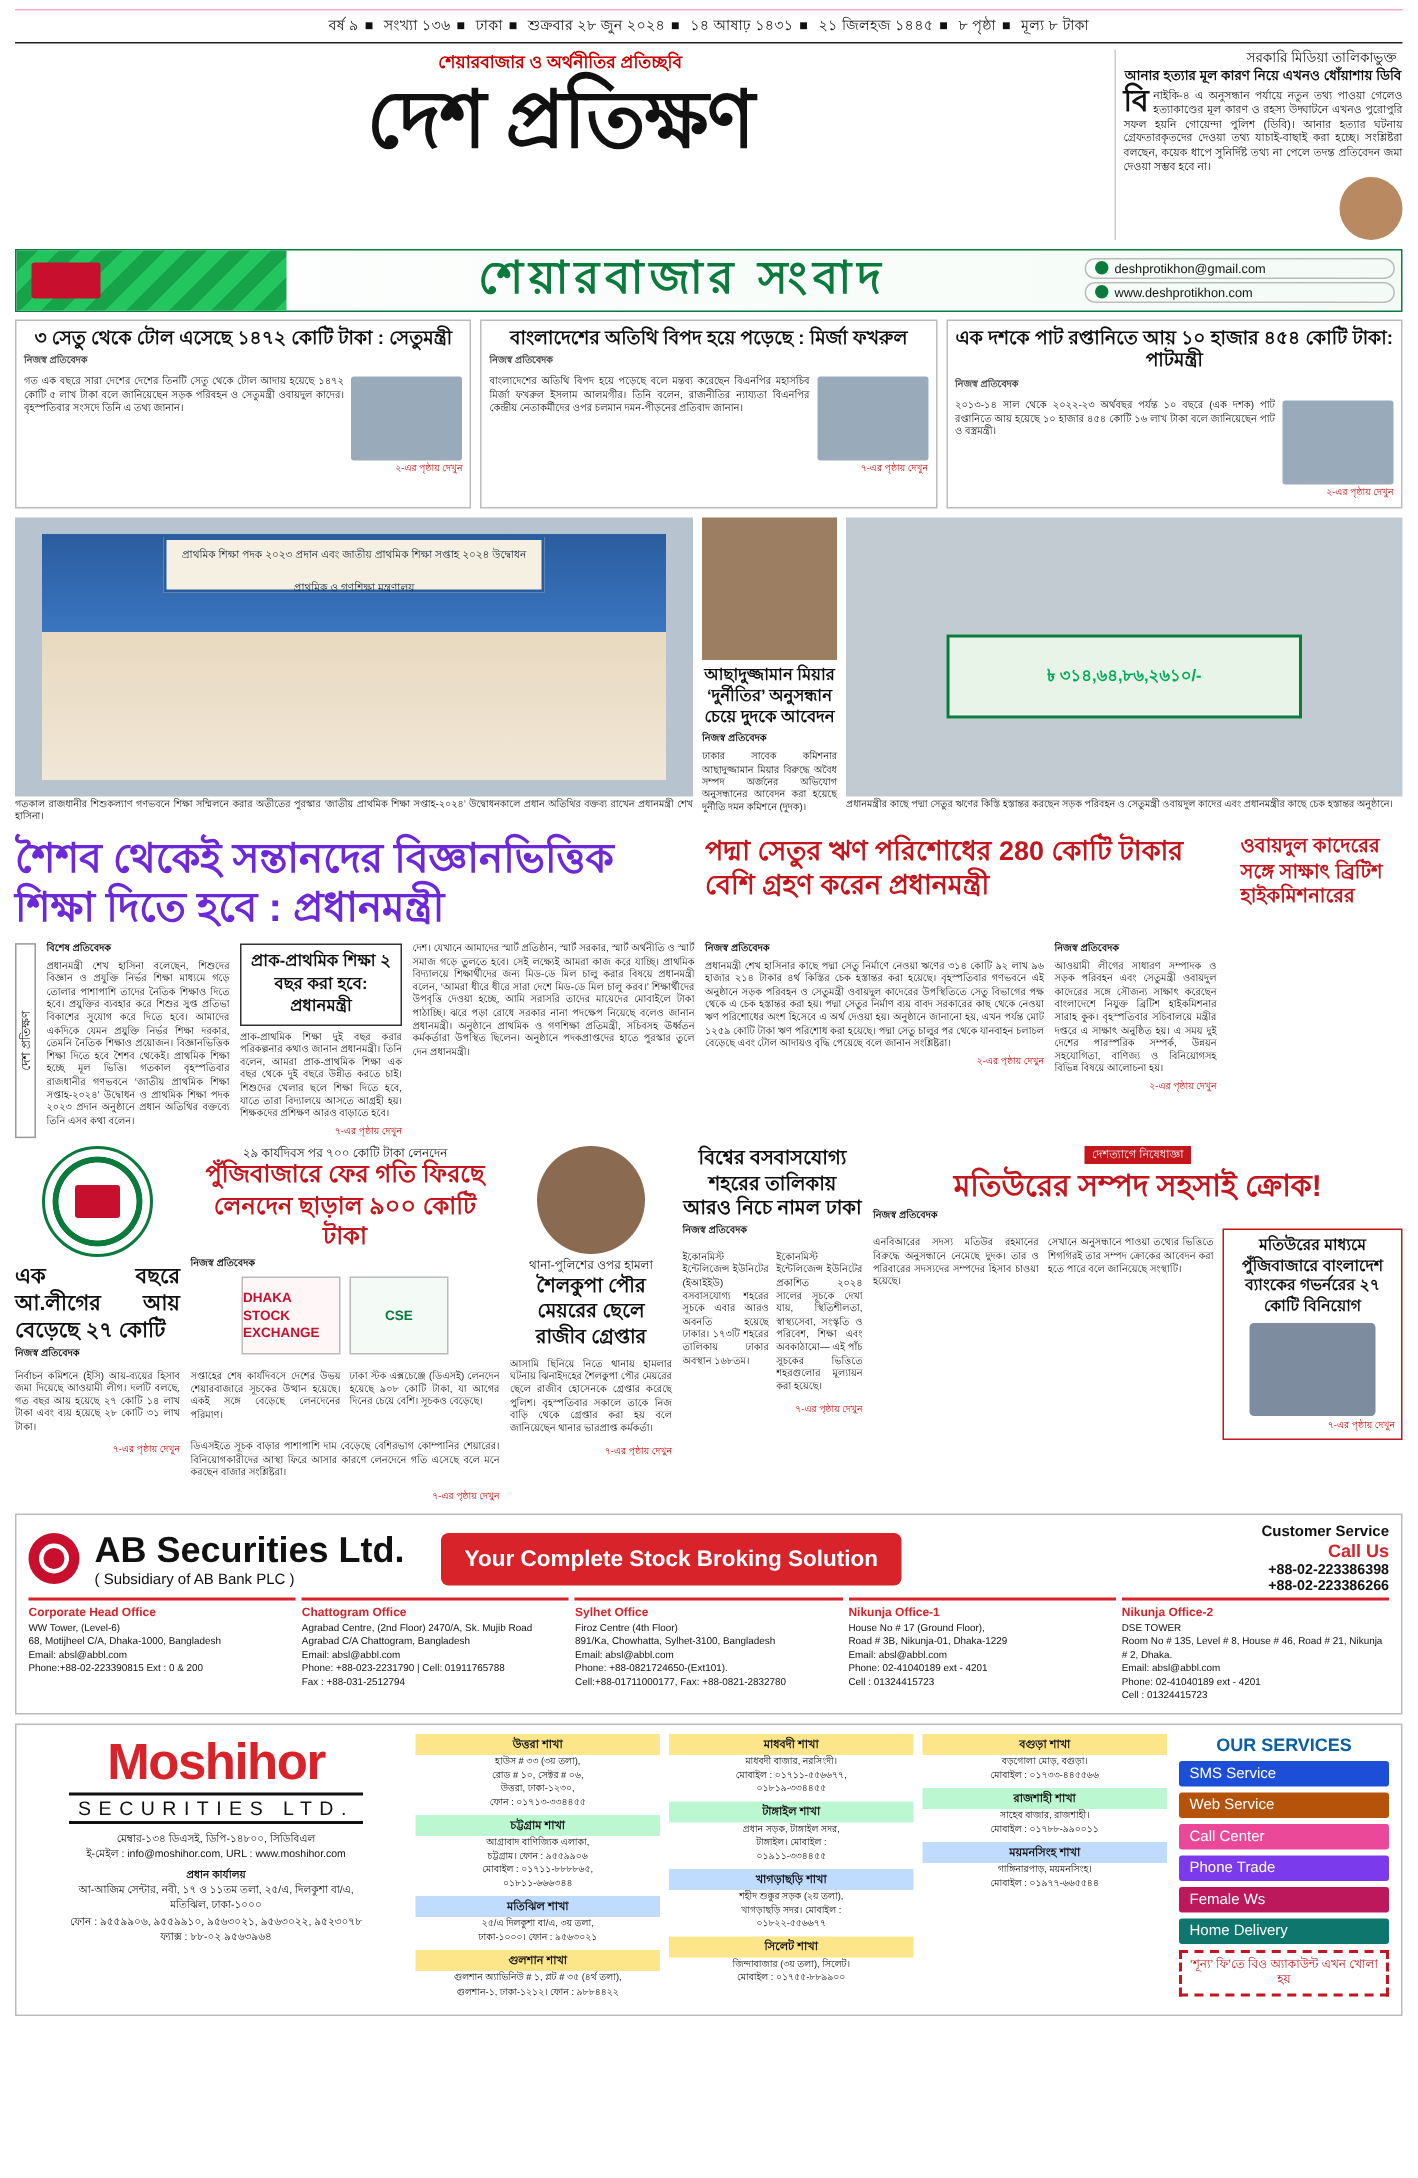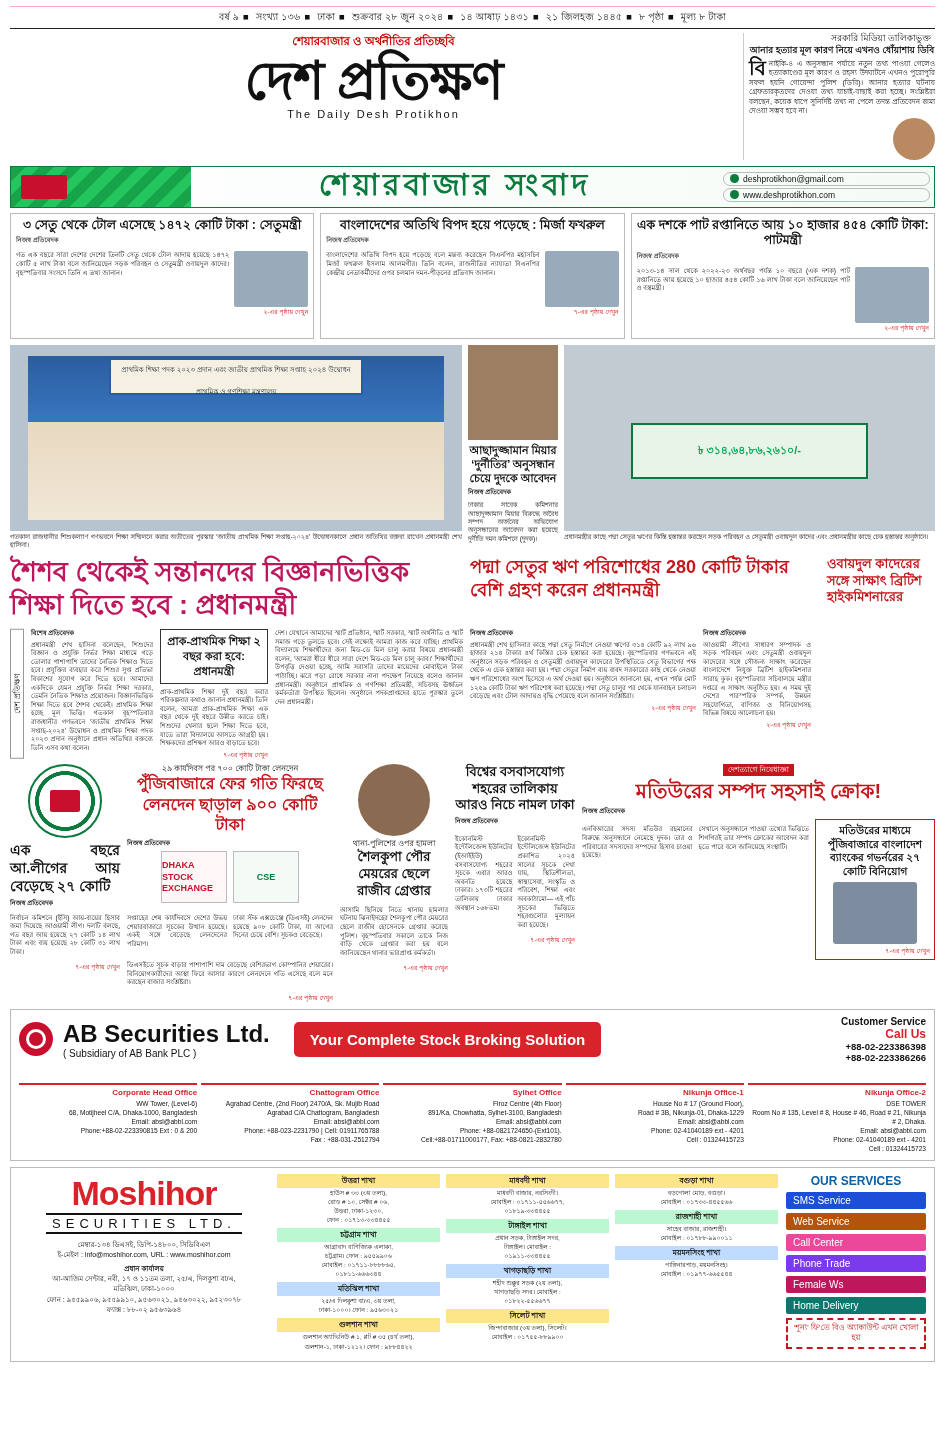--- a/index.html
+++ b/index.html
@@ -123,21 +123,21 @@
   .chq {
     position: absolute; left: 18%; top: 42%; width: 64%; height: 30%;
     background: #e8f4e8; border: 2px solid #0a7a3d; font-size: 11px;
     display: flex; align-items: center; justify-content: center; color: #0a5; font-weight: bold;
   }
 
   
   .headband { display: flex; gap: 8px; margin-top: 6px; }
   .hb-left { width: 452px; }
   .hb-left h1 {
-    margin: 0; font-size: 27px; line-height: 1.25; color: #be185d; font-weight: bold;
+    margin: 0; font-size: 27px; line-height: 1.25; color: #6d28d9; font-weight: bold;
   }
   .hb-right { flex: 1; }
   .hb-right h2 { margin: 0; font-size: 18px; line-height: 1.3; color: #c4161c; }
 
   
   .cols { display: flex; gap: 7px; margin-top: 6px; }
   .col { font-size: 6.5px; line-height: 1.32; text-align: justify; }
   .col p { margin: 0 0 3px; }
   .byline { font-size: 6.5px; font-weight: bold; margin-bottom: 3px; }
   .sidebar-vert {
@@ -181,21 +181,21 @@
   .ab-logo::after { content:""; position:absolute; inset:7px; border:3px solid #fff; border-radius:50%; }
   .ab-name { font-size: 24px; font-weight: bold; }
   .ab-sub { font-size: 10px; }
   .ab-slogan {
     background: #d8232a; color: #fff; font-size: 15px; font-weight: bold;
     padding: 9px 16px; border-radius: 5px; margin-left: 14px;
   }
   .ab-cs { margin-left: auto; text-align: right; font-size: 10px; }
   .ab-cs .cu { color: #d8232a; font-weight: bold; font-size: 12px; }
   .ab-cs .ph { font-size: 9.5px; font-weight: bold; }
-  .ab-offices { display: flex; gap: 4px; margin-top: 20px; text-align: right; }
+  .ab-offices { display: flex; gap: 4px; margin-top: 2px; }
   .ab-off { flex: 1; border-top: 2px solid #d8232a; padding-top: 3px; font-size: 6.6px; line-height: 1.35; }
   .ab-off h5 { margin: 0 0 2px; font-size: 8px; color: #d8232a; }
 
   
   .ad-mo { border: 1px solid #bbb; margin-top: 6px; padding: 6px 8px; display: flex; gap: 8px; }
   .mo-left { width: 250px; text-align: center; }
   .mo-logo { font-size: 34px; font-weight: bold; color: #d8232a; letter-spacing: -1px; }
   .mo-sec { font-size: 13px; letter-spacing: 5px; color: #111; border-top: 2px solid #111; border-bottom: 2px solid #111; display: inline-block; padding: 1px 6px; }
   .mo-meta { font-size: 7px; margin-top: 6px; line-height: 1.45; }
   .mo-branches { flex: 1; display: flex; gap: 6px; }
@@ -226,21 +226,20 @@
     <span>মূল্য ৮ টাকা</span>
   </div>
 
   <div class="masthead">
 
     <div class="title-block">
       <div class="title-kicker">
         <span class="red">শেয়ারবাজার ও অর্থনীতির প্রতিচ্ছবি</span>
       </div>
       <div class="paper-title">দেশ প্রতিক্ষণ</div>
-      <div class="paper-sub">The Daily Desh Protikhon</div>
     </div>
 
     <div class="top-right">
       <div class="gov-tag">সরকারি মিডিয়া তালিকাভুক্ত</div>
       <h4>আনার হত্যার মূল কারণ নিয়ে এখনও ধোঁয়াশায় ডিবি</h4>
       <div class="tr-body">
         <div>
           <span class="dropcap">বি</span>
           <span>নাইকি-৪ এ অনুসন্ধান পর্যায়ে নতুন তথ্য পাওয়া গেলেও হত্যাকাণ্ডের মূল কারণ ও রহস্য উদ্ঘাটনে এখনও পুরোপুরি সফল হয়নি গোয়েন্দা পুলিশ (ডিবি)। আনার হত্যার ঘটনায় গ্রেফতারকৃতদের দেওয়া তথ্য যাচাই-বাছাই করা হচ্ছে। সংশ্লিষ্টরা বলছেন, কয়েক ধাপে সুনির্দিষ্ট তথ্য না পেলে তদন্ত প্রতিবেদন জমা দেওয়া সম্ভব হবে না।</span>
         </div>

